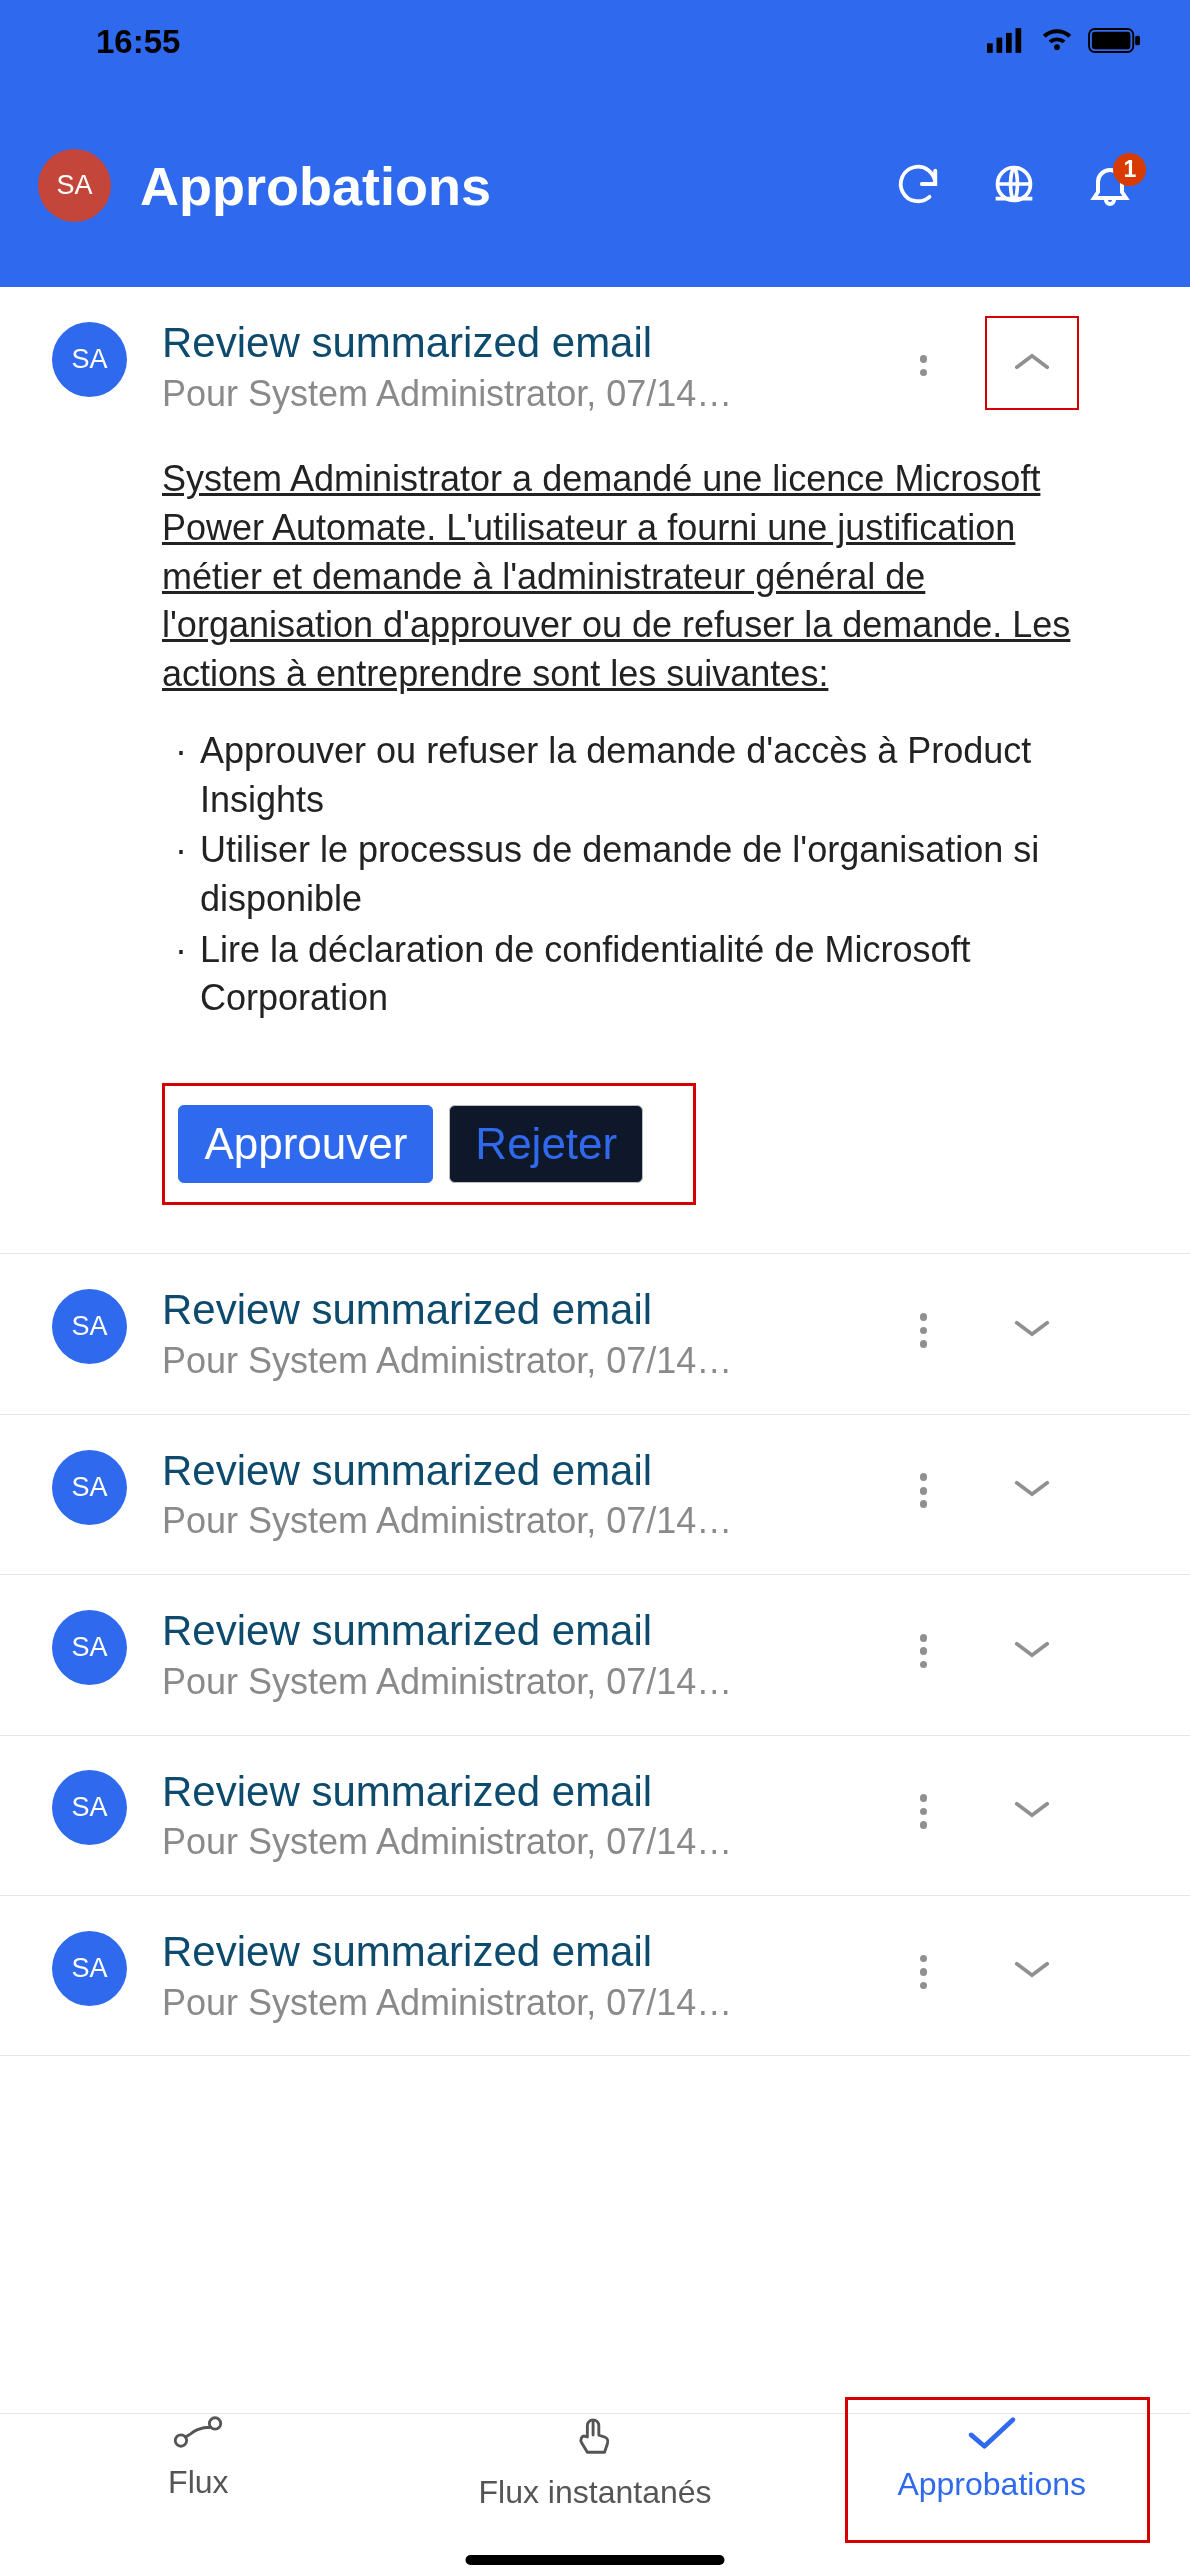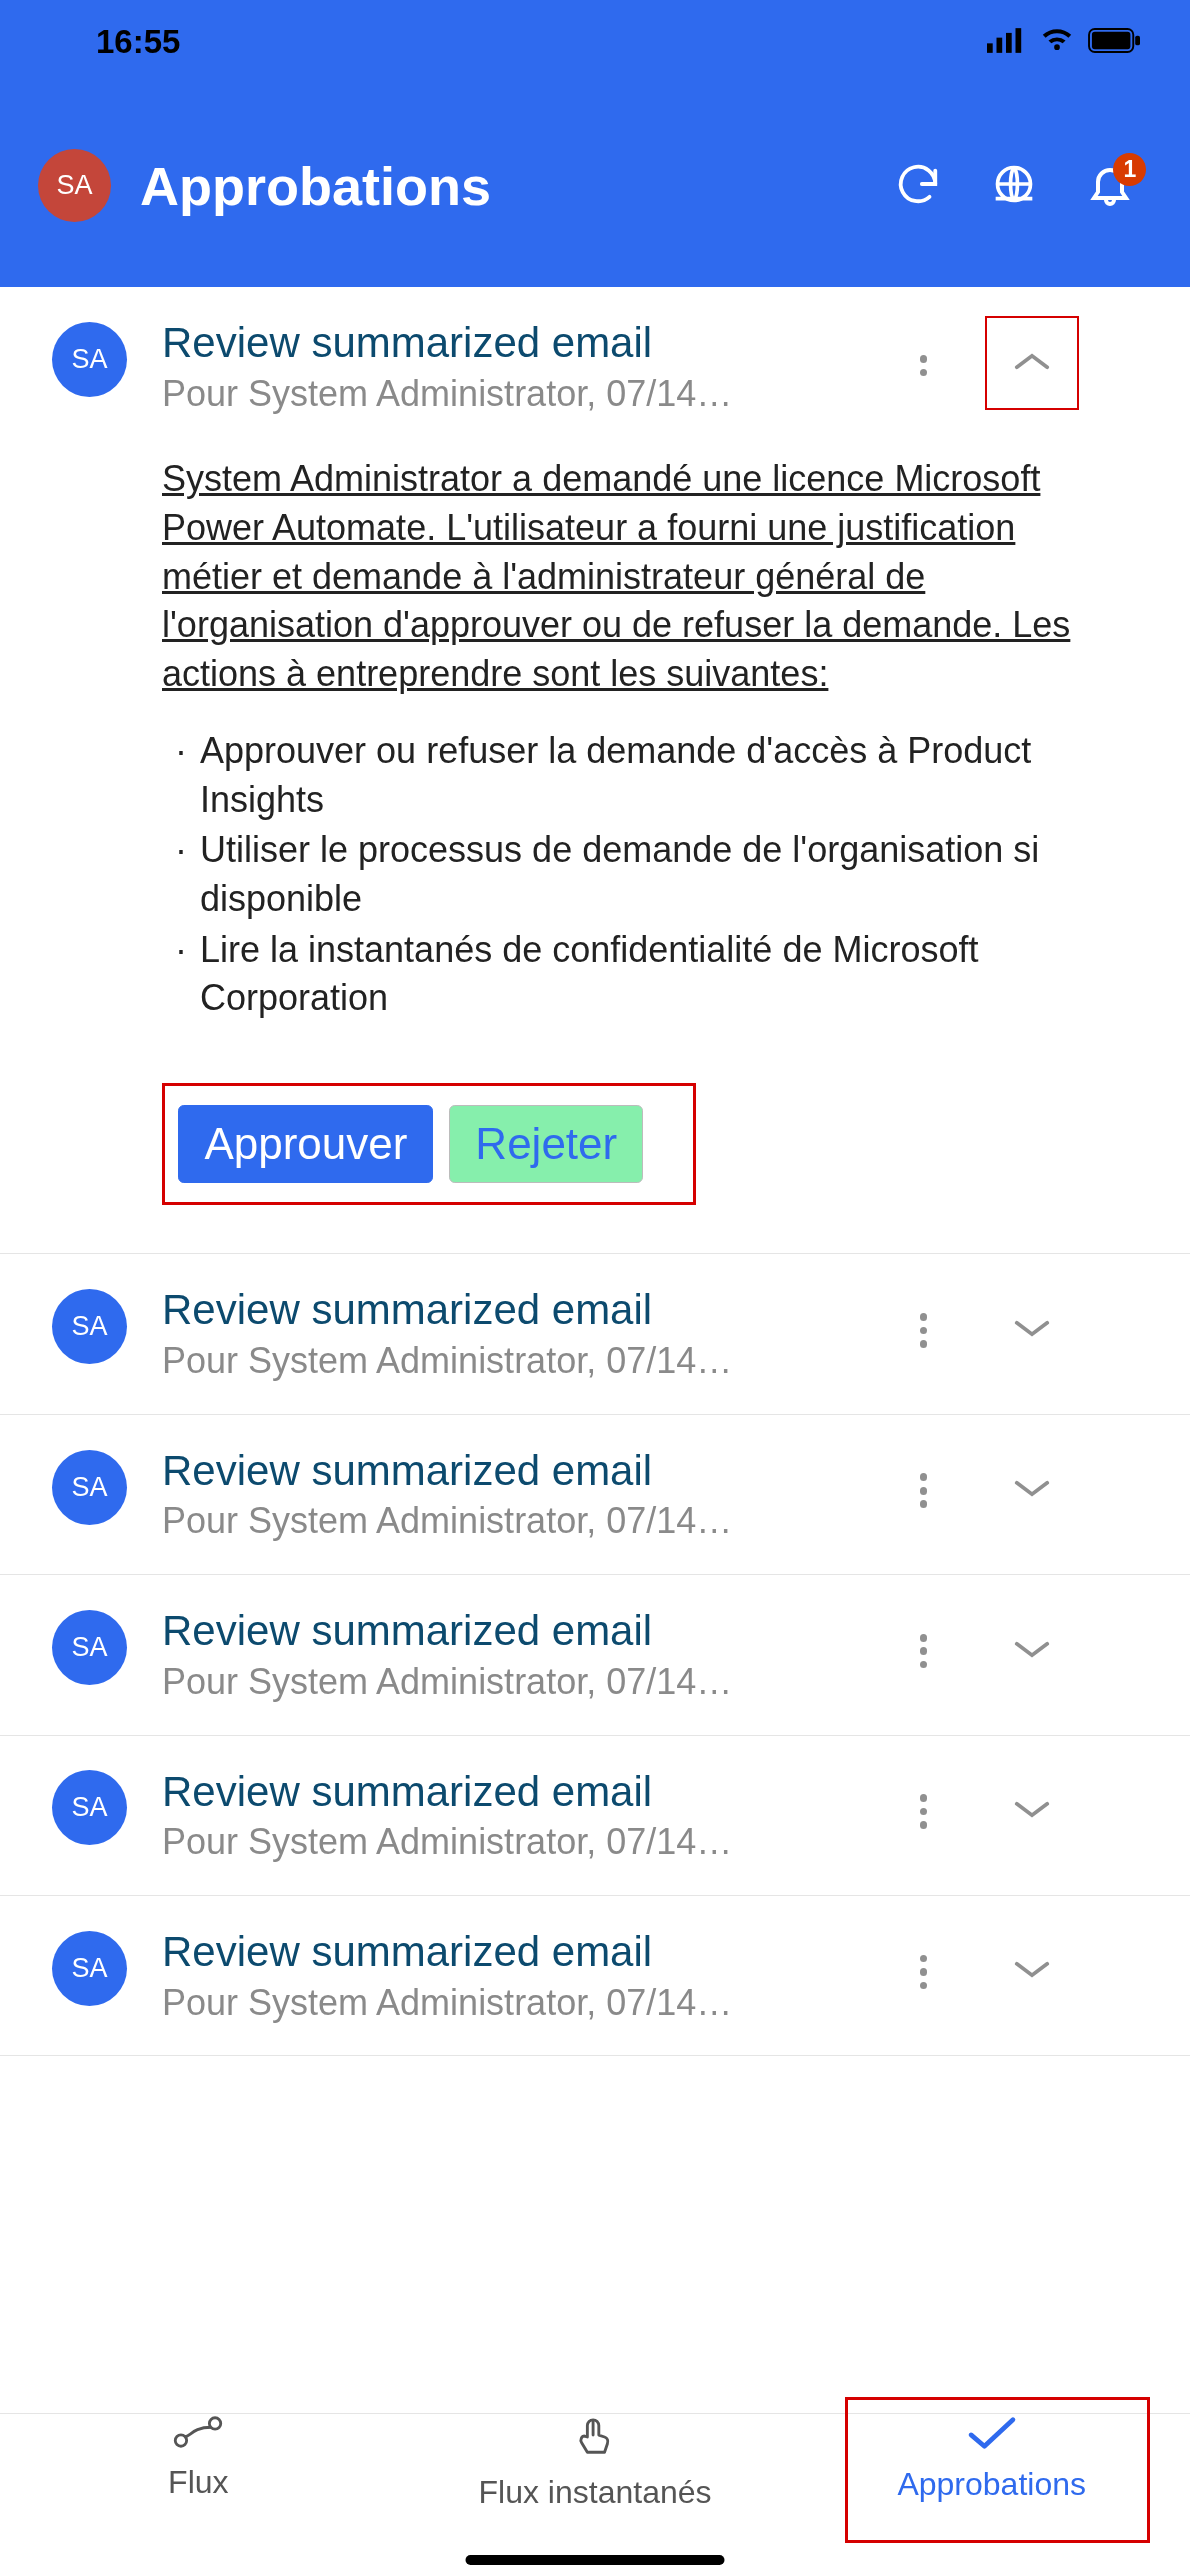--- a/index.html
+++ b/index.html
@@ -30,21 +30,21 @@
   .chevron-box { width: 94px; height: 94px; display: flex; align-items: center; justify-content: center; cursor: pointer; }
   .chevron-box.highlight { border: 2.9px solid #d50000; }
   .card-desc { margin-top: 38px; font-size: 36px; line-height: 1.35; color: #222; max-width: 939px; text-decoration: underline; }
   .card-bullets { margin-top: 29px; font-size: 36px; line-height: 1.35; color: #222; max-width: 939px; }
   .bullet-row { display: flex; margin-bottom: 1.9px; }
   .bullet-dot { width: 38px; flex-shrink: 0; text-align: center; }
 
   .btn-area { margin-top: 58px; border: 3.8px solid #d50000; display: inline-block; padding: 19px 38px 19px 13.4px; }
   .btn { display: inline-block; padding: 13.4px 25px; font-size: 44px; border-radius: 5.8px; cursor: pointer; margin-right: 11.5px; }
   .btn-primary { background: #2f6aee; color: #fff; border: 1.9px solid #2f6aee; }
-  .btn-secondary { background: #86efac; color: #2f6aee; border: 1.9px solid #bcbcbc; }
+  .btn-secondary { background: #0f172a; color: #2f6aee; border: 1.9px solid #bcbcbc; }
 
   
   .tabbar { position: absolute; bottom: 0; left: 0; width: 1190px; height: 163px; border-top: 1px solid #e5e5e5; display: flex; background: #fff; }
   .tab { flex: 1; display: flex; flex-direction: column; align-items: center; justify-content: flex-start; gap: 5.8px; font-size: 32px; color: #555; cursor: pointer; position: relative; }
   .tab.active { color: #2f6aee; }
   .tab-highlight { position: absolute; border: 3.8px solid #d50000; }
   .tab-highlight.approvals { bottom: 33px; right: 40px; width: 305px; height: 146px; }
   .home-indicator { position: absolute; bottom: 11.5px; left: 50%; transform: translateX(-50%); width: 259px; height: 9.6px; border-radius: 5.8px; background: #000; z-index: 10; }
 </style>
 </head>
@@ -138,21 +138,21 @@
         <div class="bullet-row">
             <span class="bullet-dot">·</span>
             <span>Approuver ou refuser la demande d'accès à Product Insights</span>
           </div>
         <div class="bullet-row">
             <span class="bullet-dot">·</span>
             <span>Utiliser le processus de demande de l'organisation si disponible</span>
           </div>
         <div class="bullet-row">
             <span class="bullet-dot">·</span>
-            <span>Lire la instantanés de confidentialité de Microsoft Corporation</span>
+            <span>Lire la déclaration de confidentialité de Microsoft Corporation</span>
           </div>
       </div>
       <div class="btn-area">
         <span class="btn btn-primary">Approuver</span>
         <span class="btn btn-secondary">Rejeter</span>
       </div>
     </div>
   </div>
 
   <div class="card">

